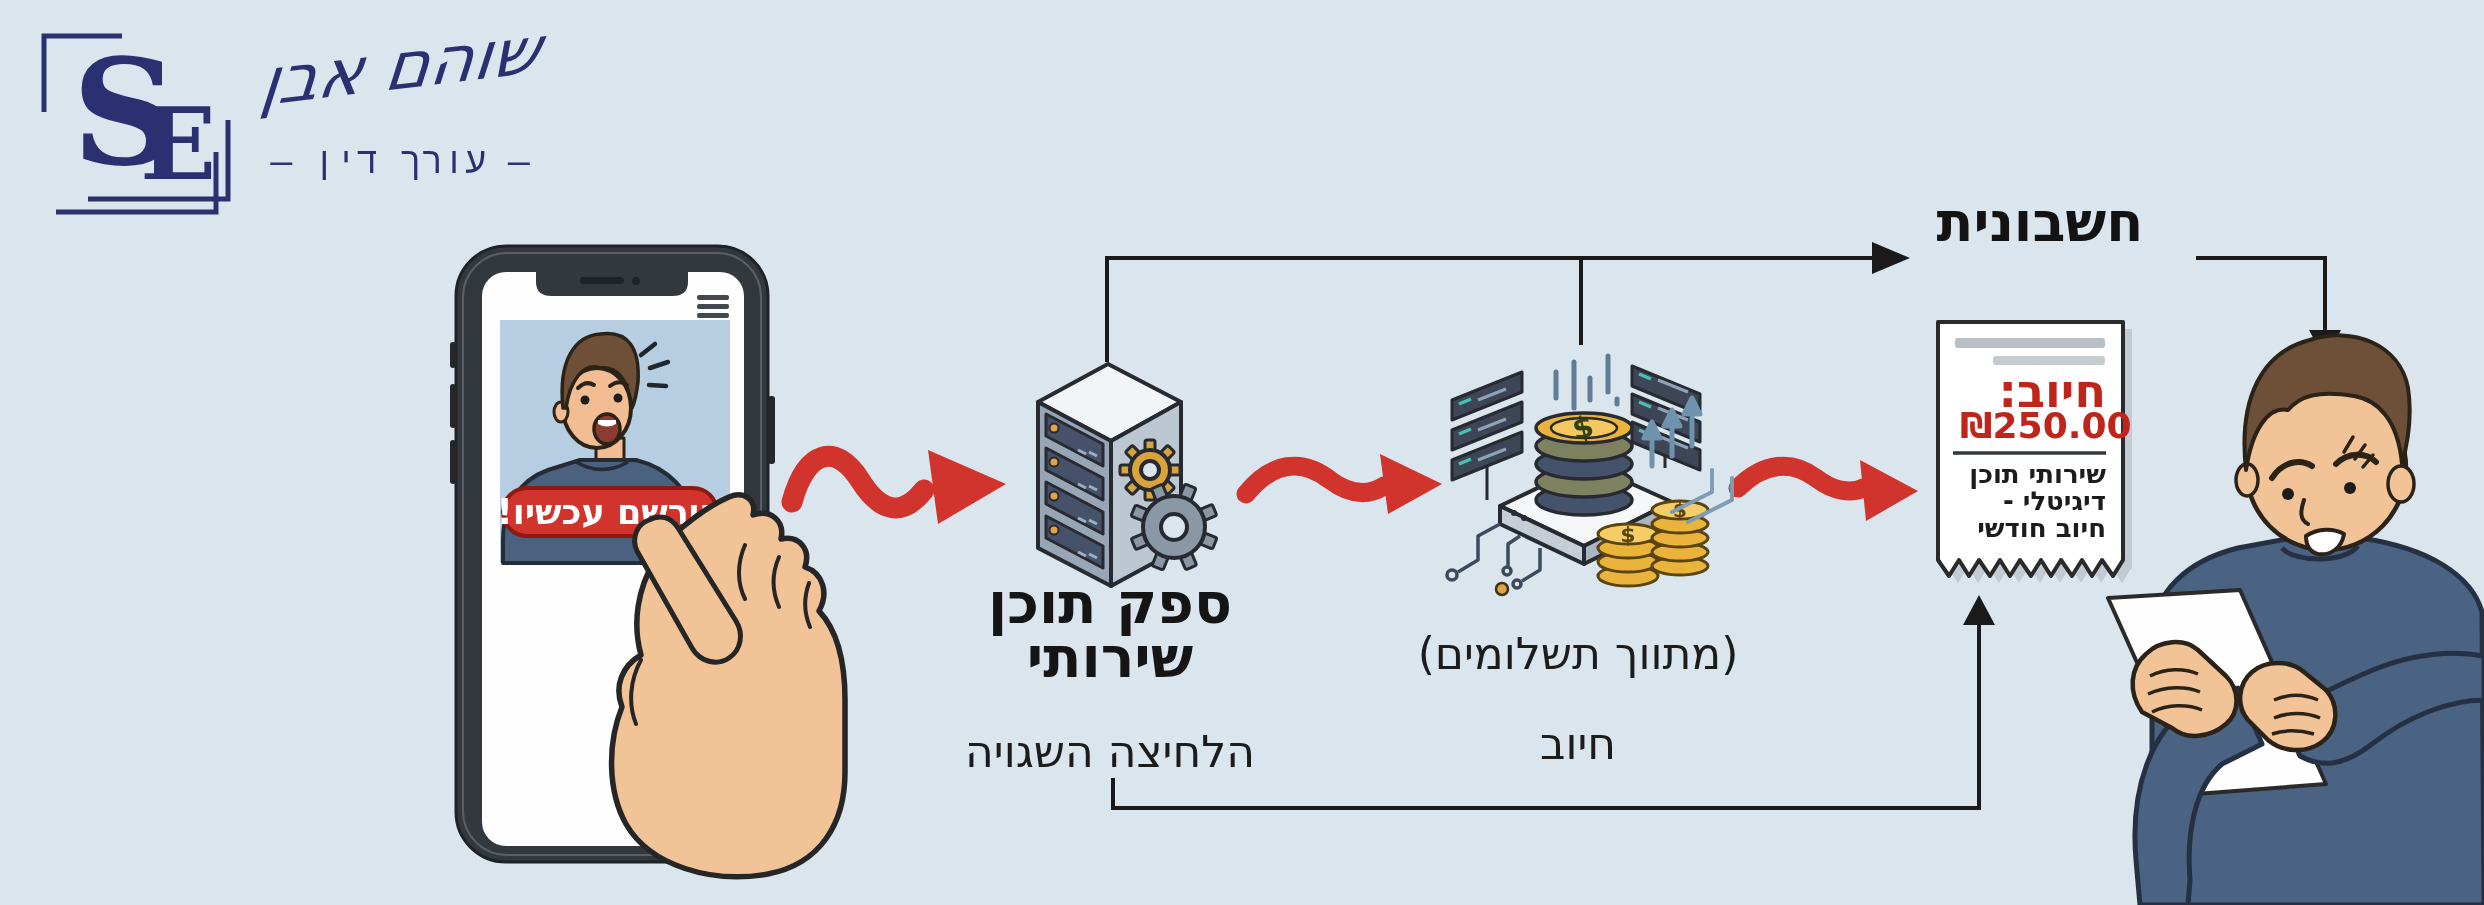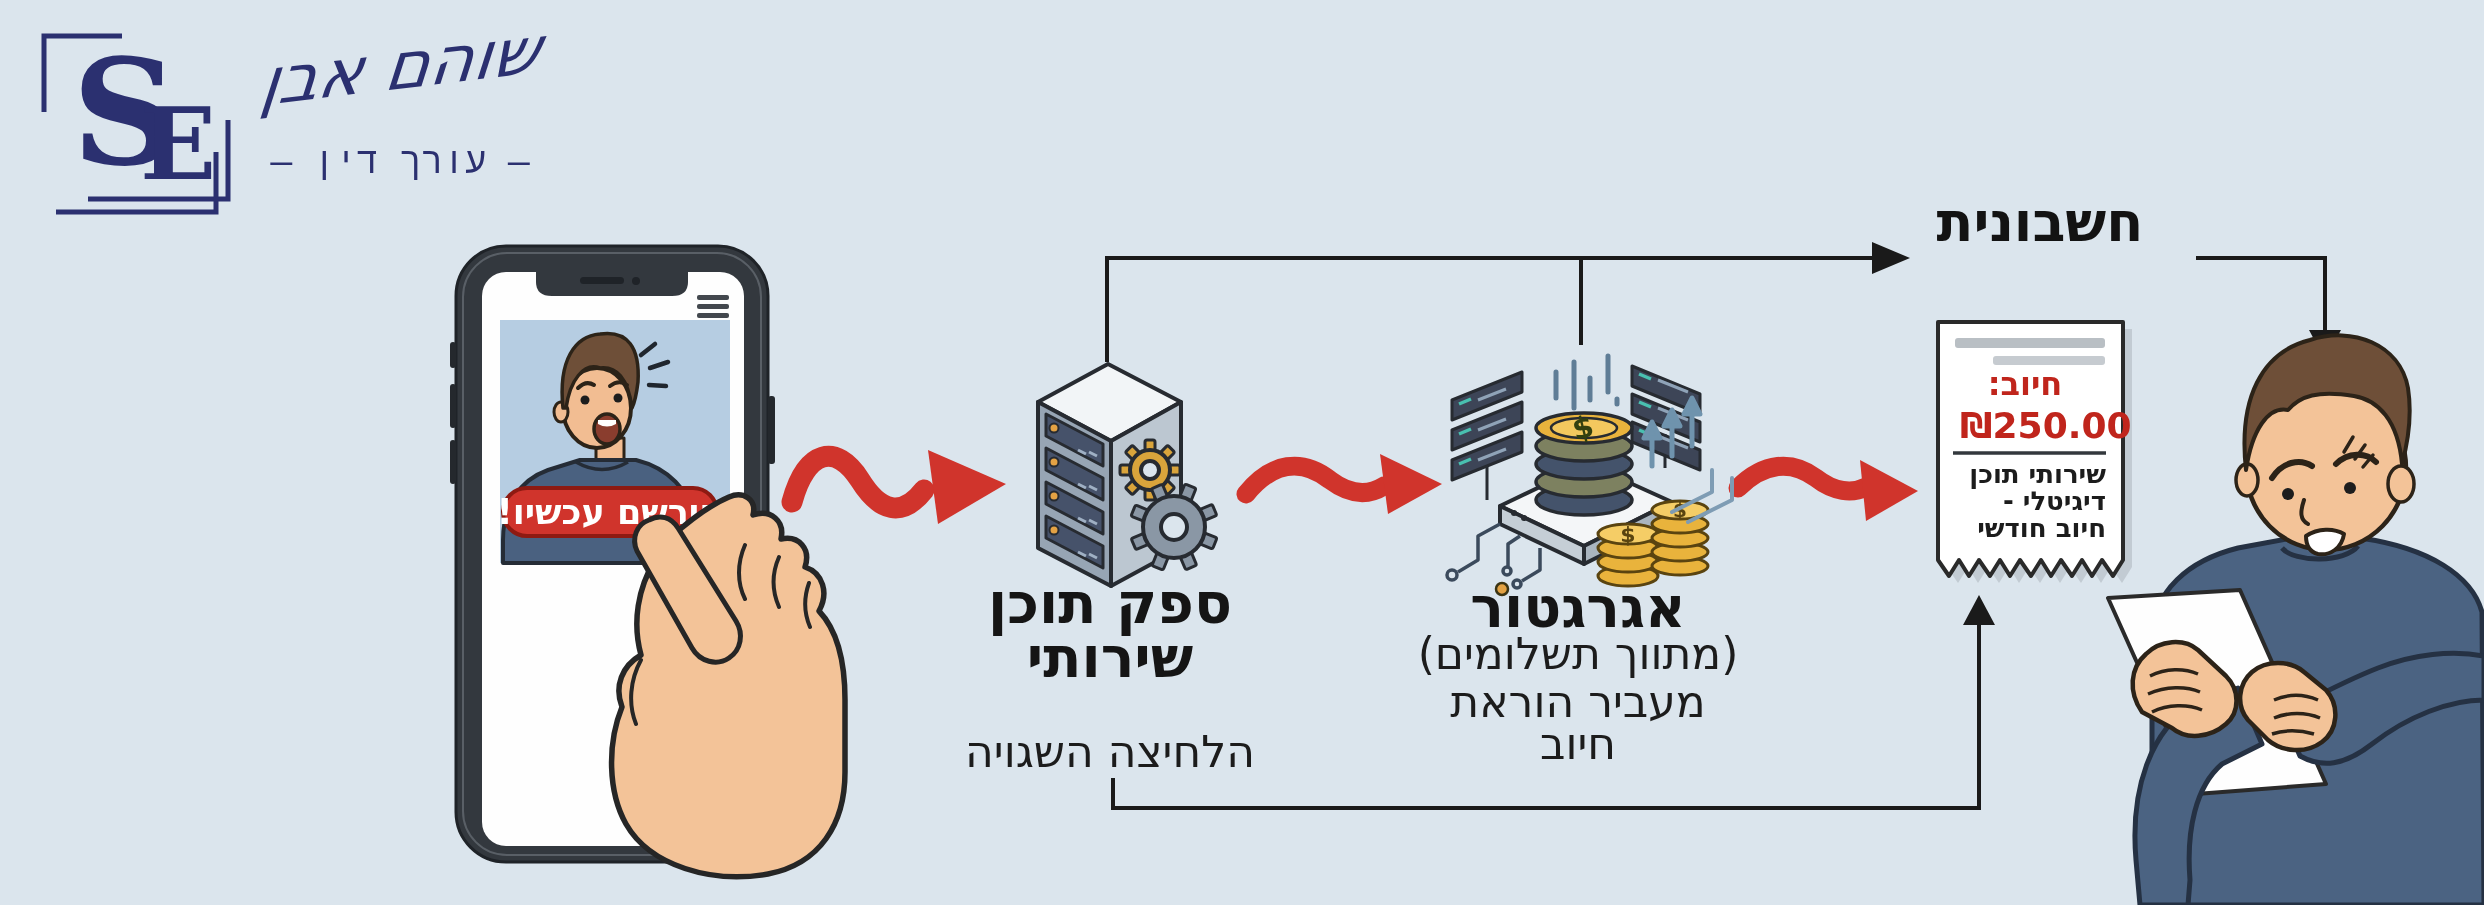--- a/index.html
+++ b/index.html
@@ -21,21 +21,21 @@
   .logo-role{left:250px;top:146px;width:300px;font-size:36px;font-weight:500;color:var(--c-navy,#2b3070);font-family:Liberation Mono, monospace;}
 
   .step-title{font-size:56px;font-weight:800;color:#151515;}
   .step-sub{font-size:44px;font-weight:500;color:#1c1c1c;}
   .prov{left:935px;width:350px;}
   .aggr{left:1393px;width:370px;}
 
   .inv-label{left:1880px;width:320px;font-size:54px;font-weight:800;color:#131313;}
 
   .rc{left:1944px;width:162px;text-align:right;}
-  .rc-charge{font-size:32px;font-weight:800;color:var(--c-receipt_red,#c0251c);text-align:center;}
+  .rc-charge{font-size:46px;font-weight:800;color:var(--c-receipt_red,#c0251c);}
   .rc-amount{font-size:36px;font-weight:800;color:var(--c-receipt_red,#c0251c);direction:ltr;margin-left:16px;}
   .rc-desc{font-size:26px;font-weight:600;color:#1c1c1c;}
 </style>
 </head>
 <body>
 
 <div id="canvas">
 
 <svg id="art" viewBox="0 0 2484 905">
 
@@ -282,23 +282,21 @@
 
 <div class="txt logo-s">S</div>
 <div class="txt logo-e">E</div>
 <div class="txt logo-sig rtl">שוהם אבן</div>
 <div class="txt logo-role rtl">— עורך דין —</div>
 
 <div class="txt prov step-title rtl" style="top:576px">ספק תוכן</div>
 <div class="txt prov step-title rtl" style="top:630px">שירותי</div>
 <div class="txt prov step-sub rtl" style="top:730px">הלחיצה השגויה</div>
 
-<div class="txt aggr step-title rtl" style="top:580px">אגרגטור</div>
 <div class="txt aggr step-sub rtl" style="top:632px">(מתווך תשלומים)</div>
-<div class="txt aggr step-sub rtl" style="top:680px">מעביר הוראת</div>
 <div class="txt aggr step-sub rtl" style="top:722px">חיוב</div>
 
 <div class="txt inv-label rtl" style="top:196px">חשבונית</div>
 
 <div class="txt rc rc-charge rtl" style="top:368px">חיוב:</div>
 <div class="txt rc rc-amount" style="top:408px">₪250.00</div>
 <div class="txt rc rc-desc rtl" style="top:461px">שירותי תוכן</div>
 <div class="txt rc rc-desc rtl" style="top:488px">דיגיטלי -</div>
 <div class="txt rc rc-desc rtl" style="top:515px">חיוב חודשי</div>
 

